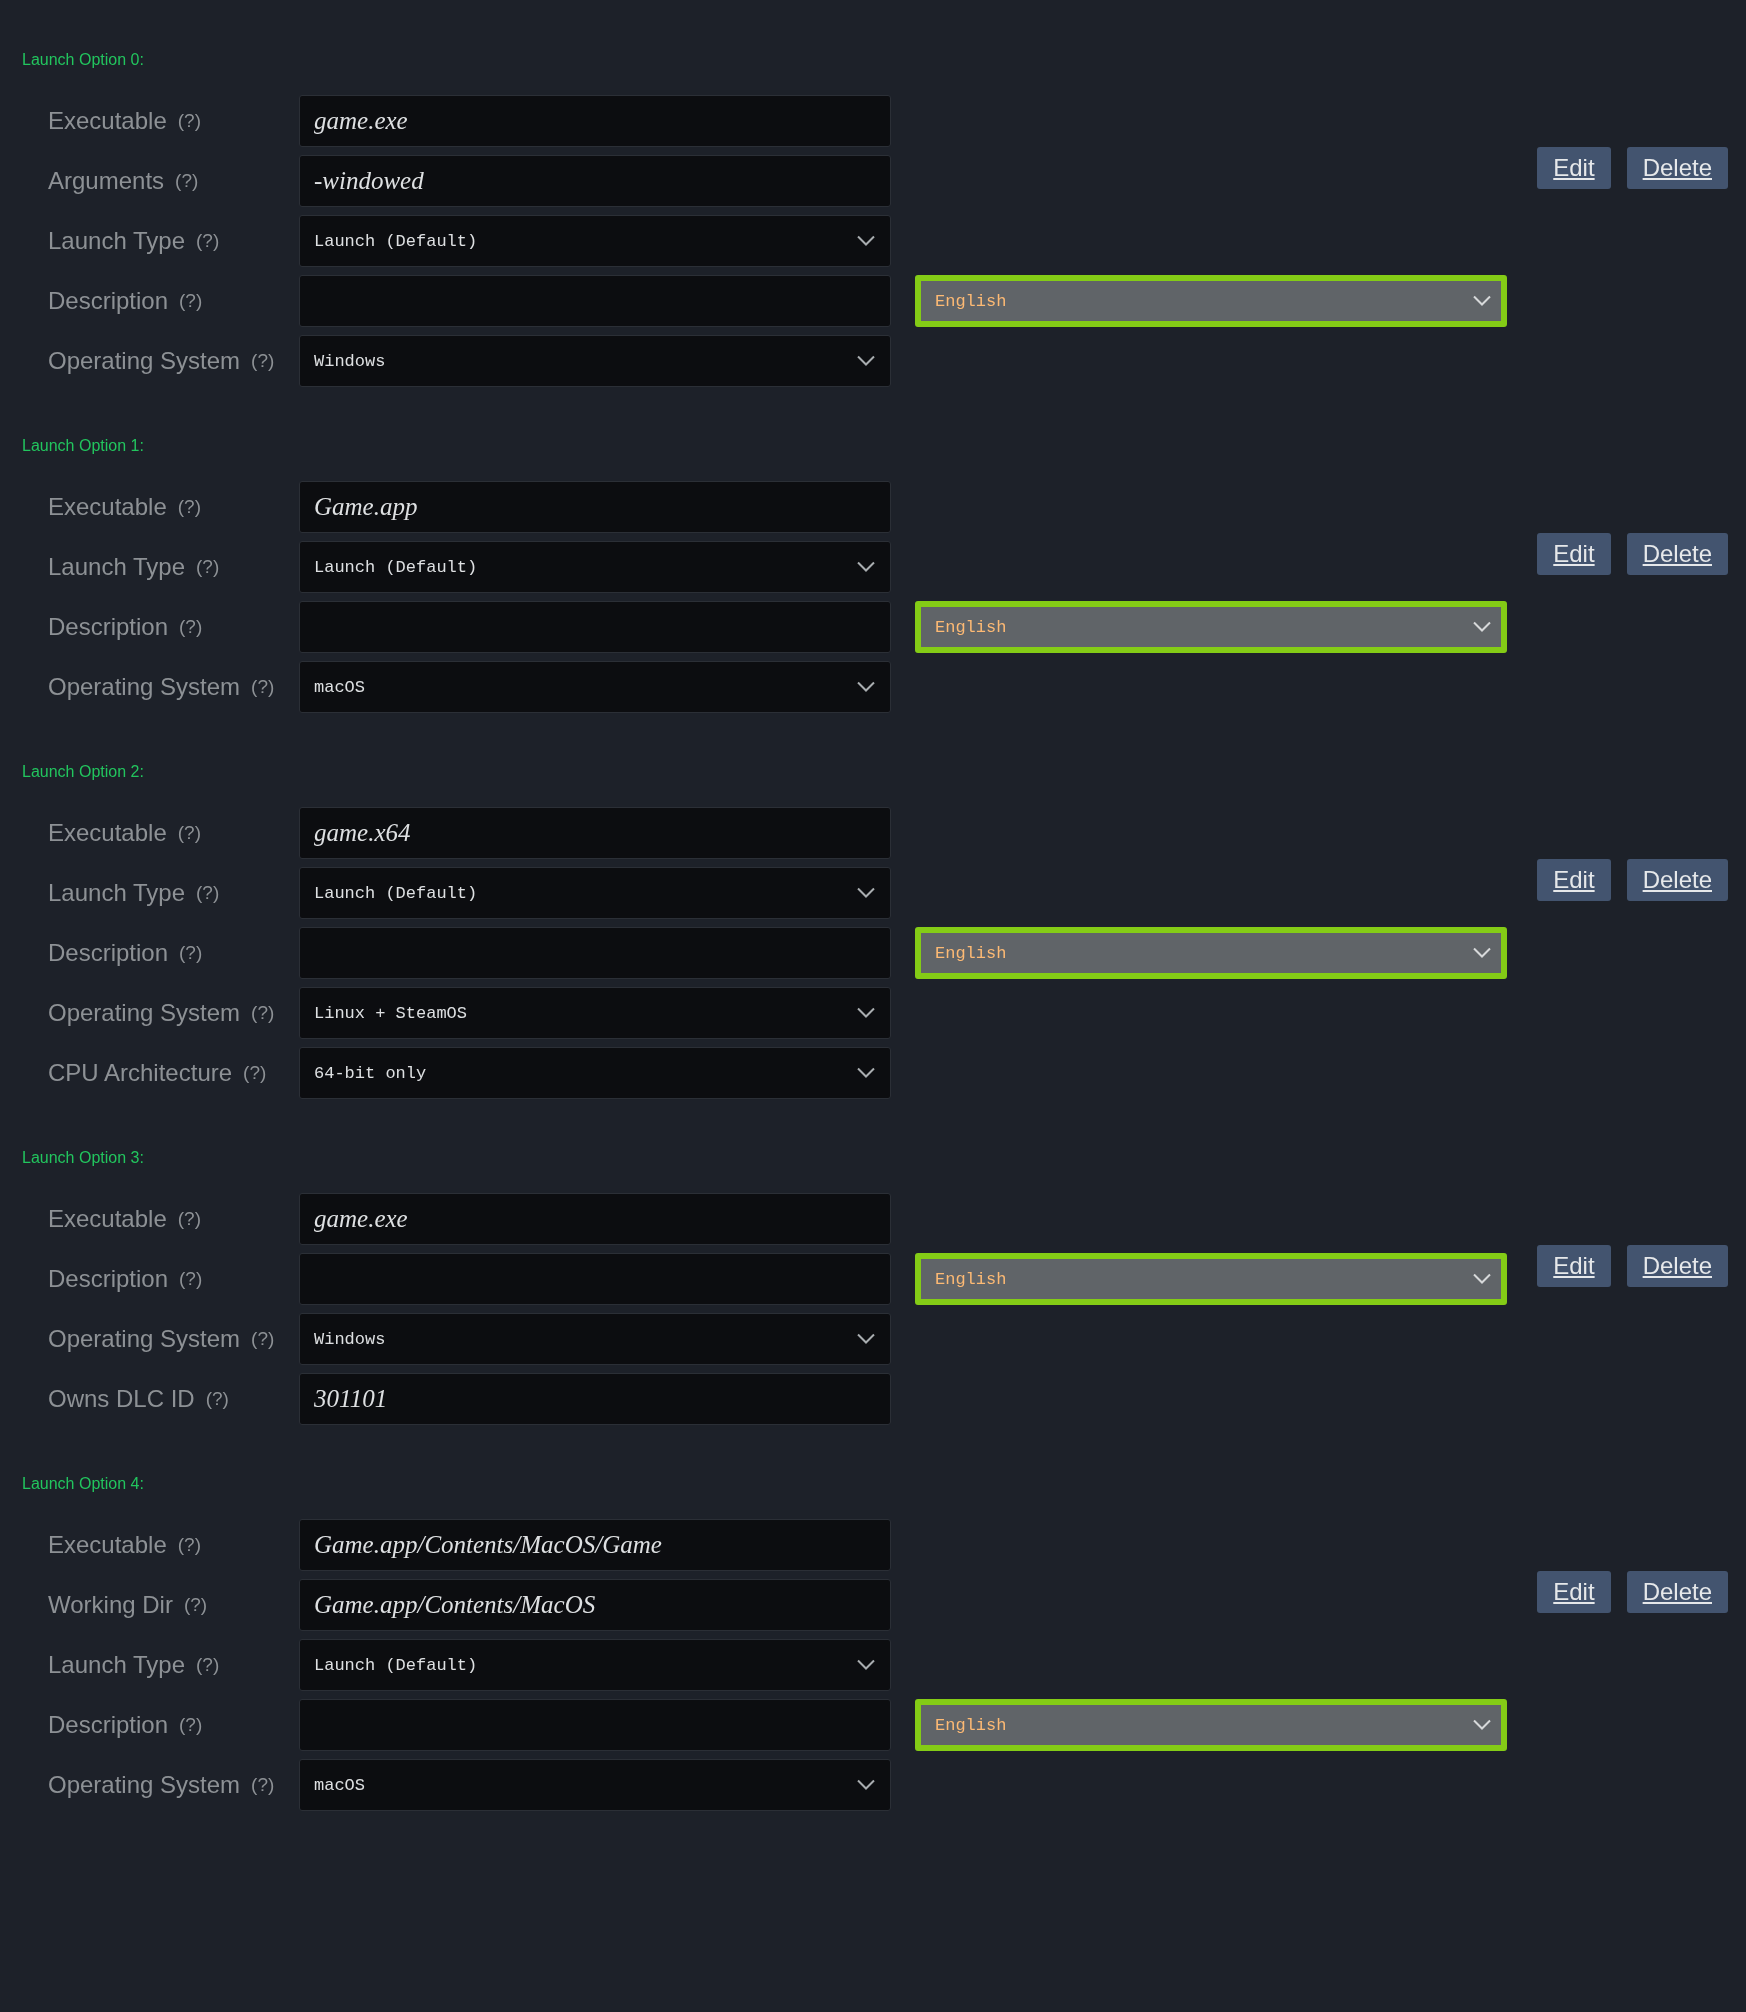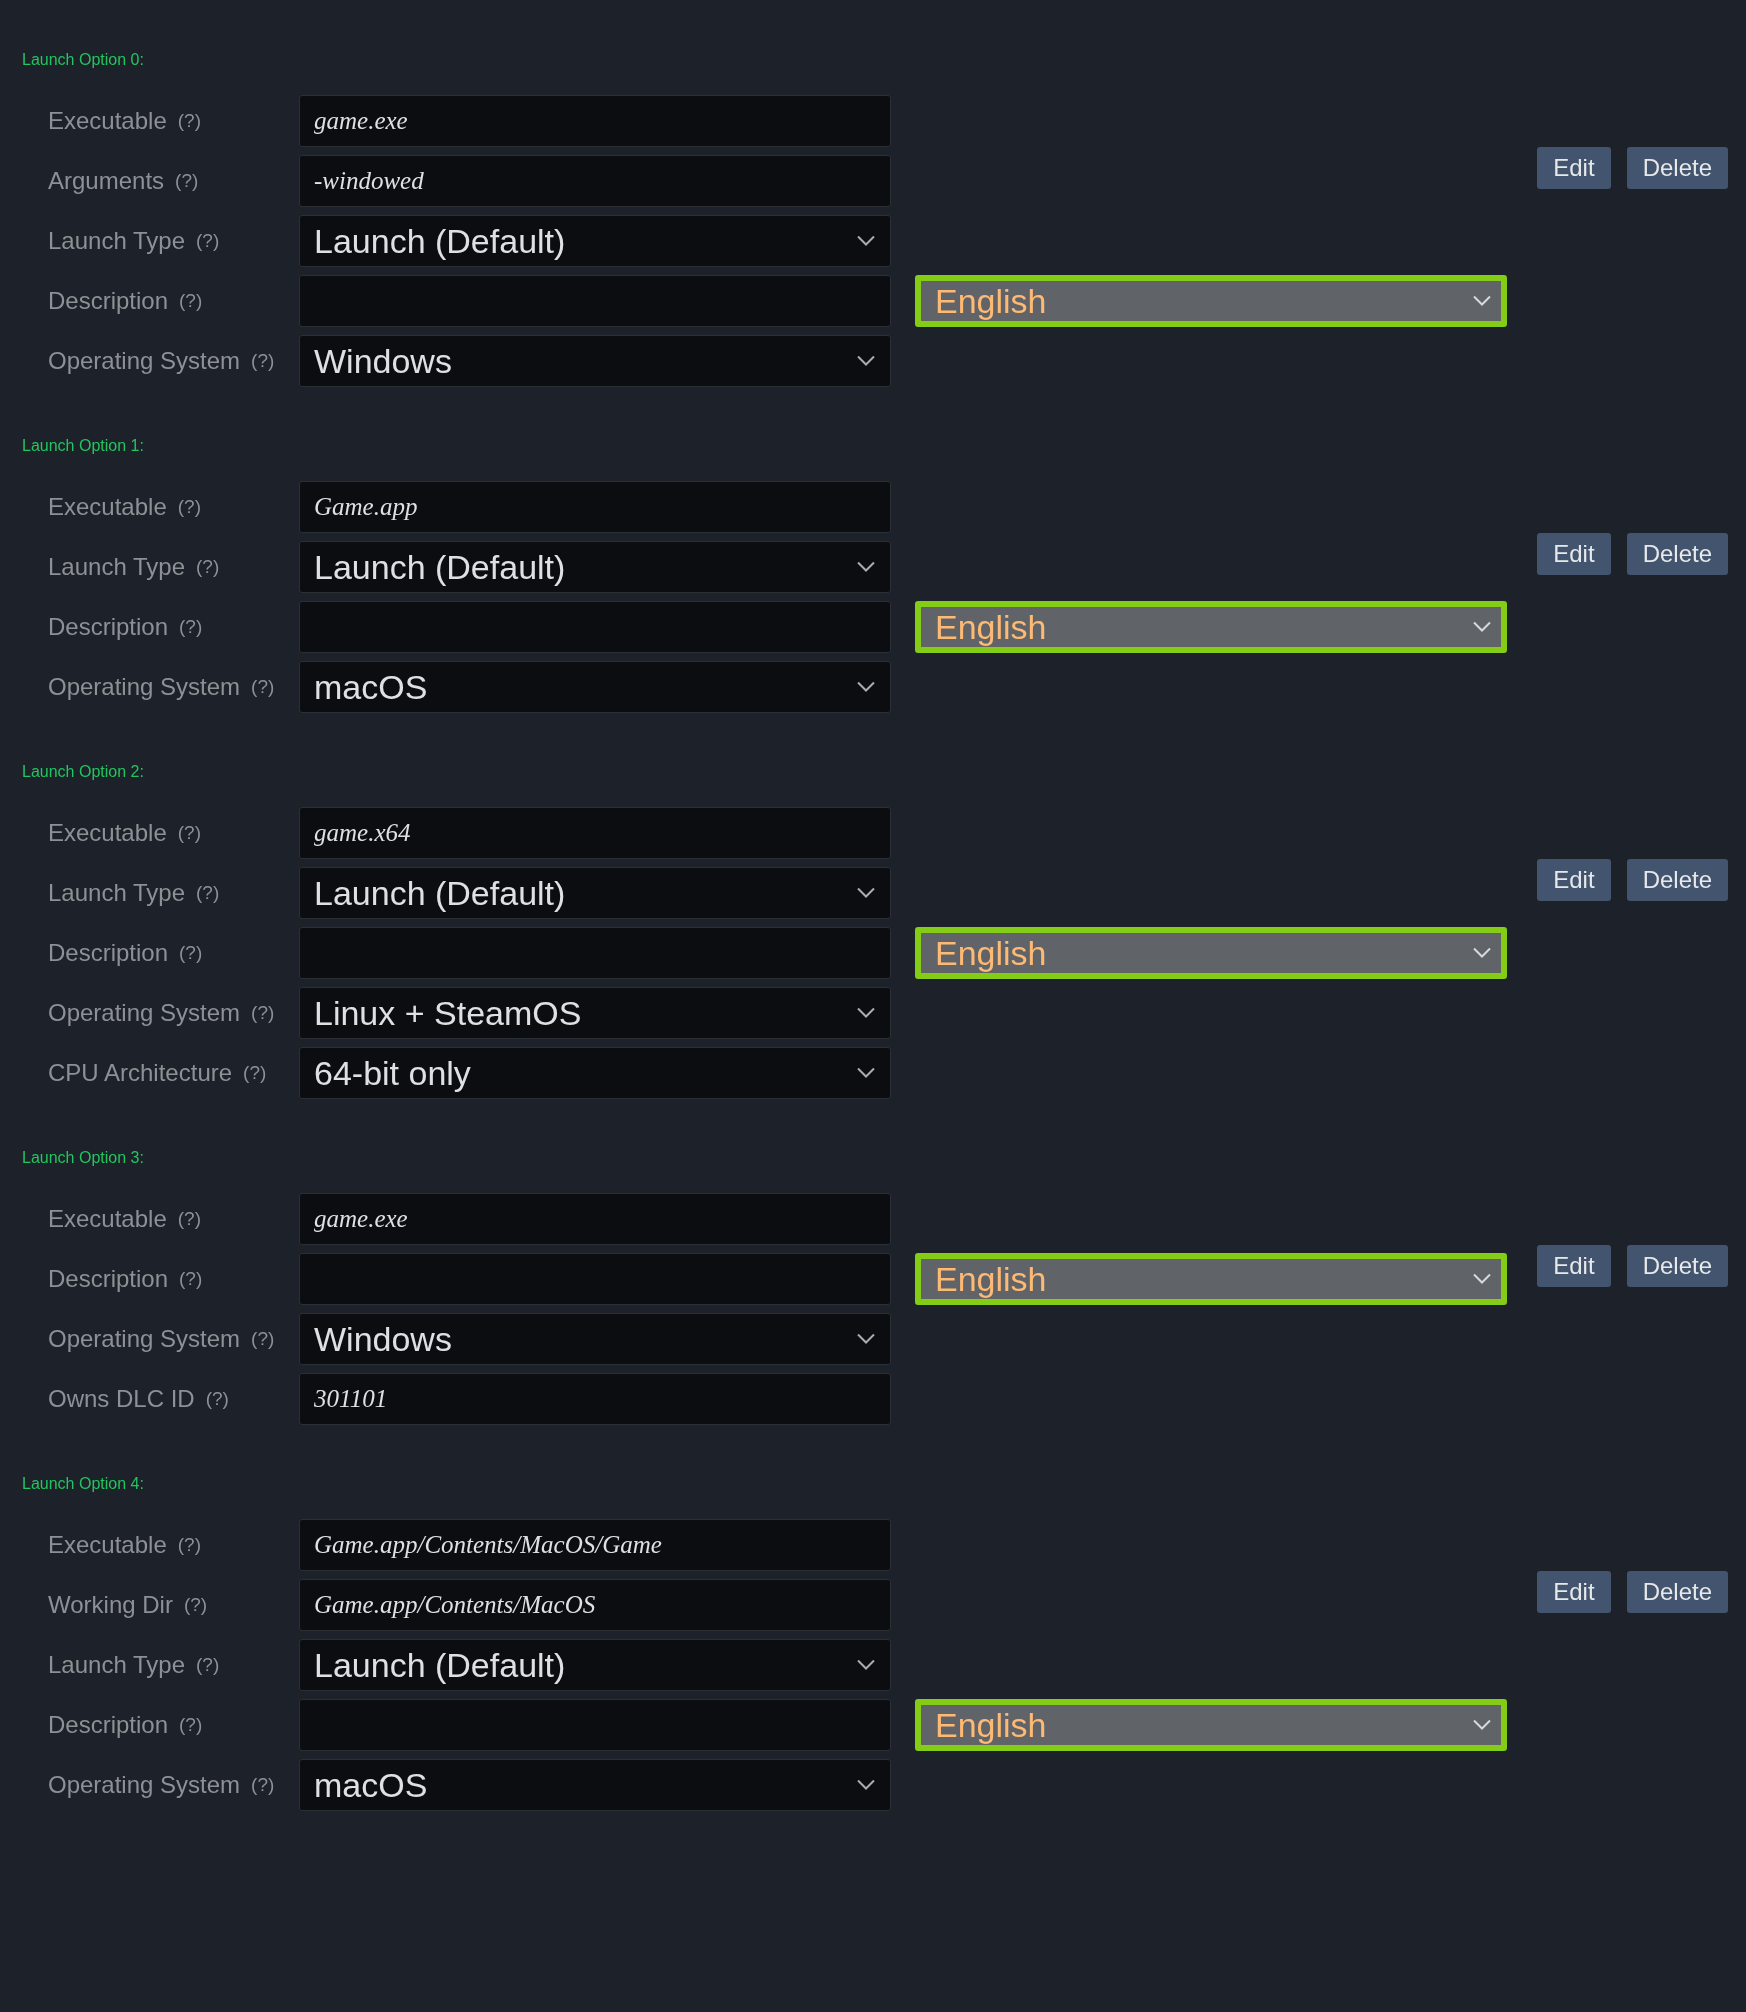--- a/index.html
+++ b/index.html
@@ -23,20 +23,21 @@
   .btns { display: flex; gap: 16px; padding-top: 56px; padding-right: 4px; }
   .btn {
     background: #43546f;
     color: #e6e8ea;
     border: none;
     padding: 7px 16px;
     font-size: 24px;
     font-family: inherit;
     cursor: pointer;
     border-radius: 3px;
+    text-decoration: underline;
   }
   .rows-wrap { display: flex; align-items: flex-start; }
   .rows { flex: 1; }
   .row { display: flex; align-items: center; padding: 4px 0; }
   .lbl {
     width: 285px;
     padding-left: 34px;
     color: #8d9195;
     font-size: 24px;
     display: flex;
@@ -59,22 +60,22 @@
     font-family: Liberation Serif, serif;
     padding: 0 14px;
     border-radius: 3px;
   }
   .sel {
     width: 592px;
     height: 52px;
     background: #0c0d10;
     border: 1px solid #2b2f36;
     color: #dee0e2;
-    font-size: 34px;
-    font-family: Liberation Sans, sans-serif;
+    font-size: 17px;
+    font-family: Liberation Mono, monospace;
     padding: 0 40px 0 14px;
     border-radius: 3px;
     appearance: none;
     position: relative;
     display: flex;
     align-items: center;
     cursor: pointer;
   }
   .sel.grey {
     background: #606468;

